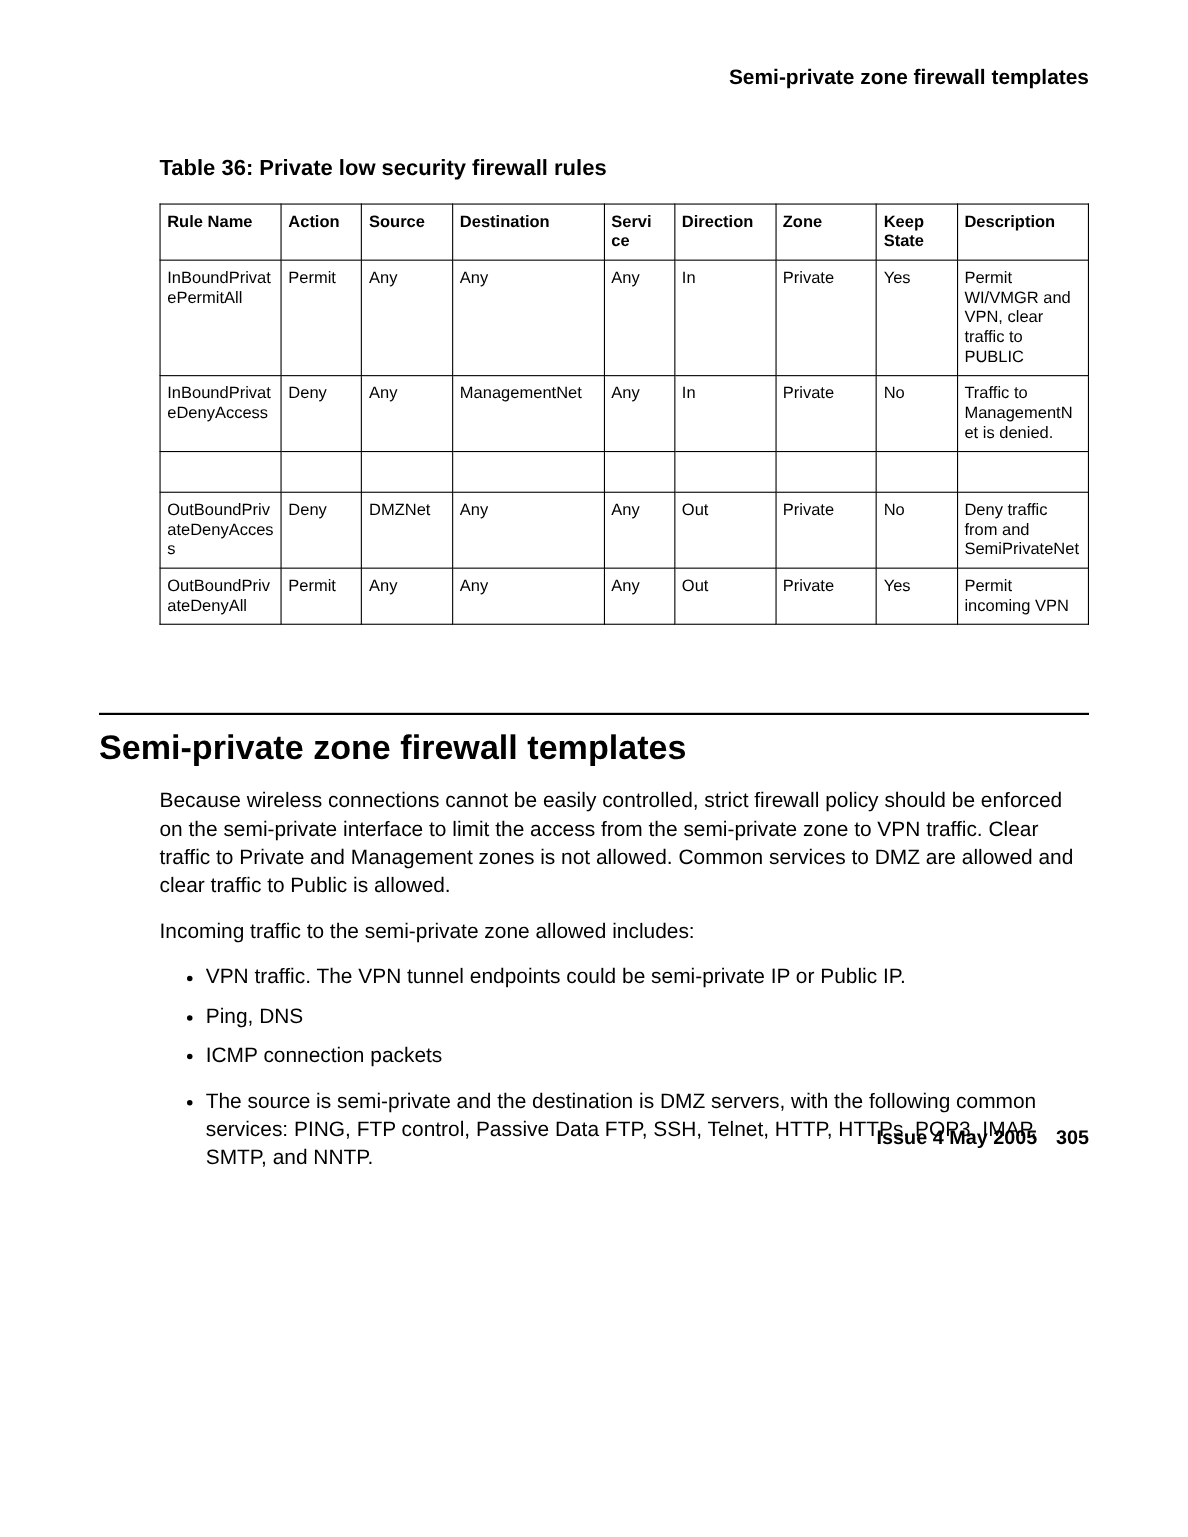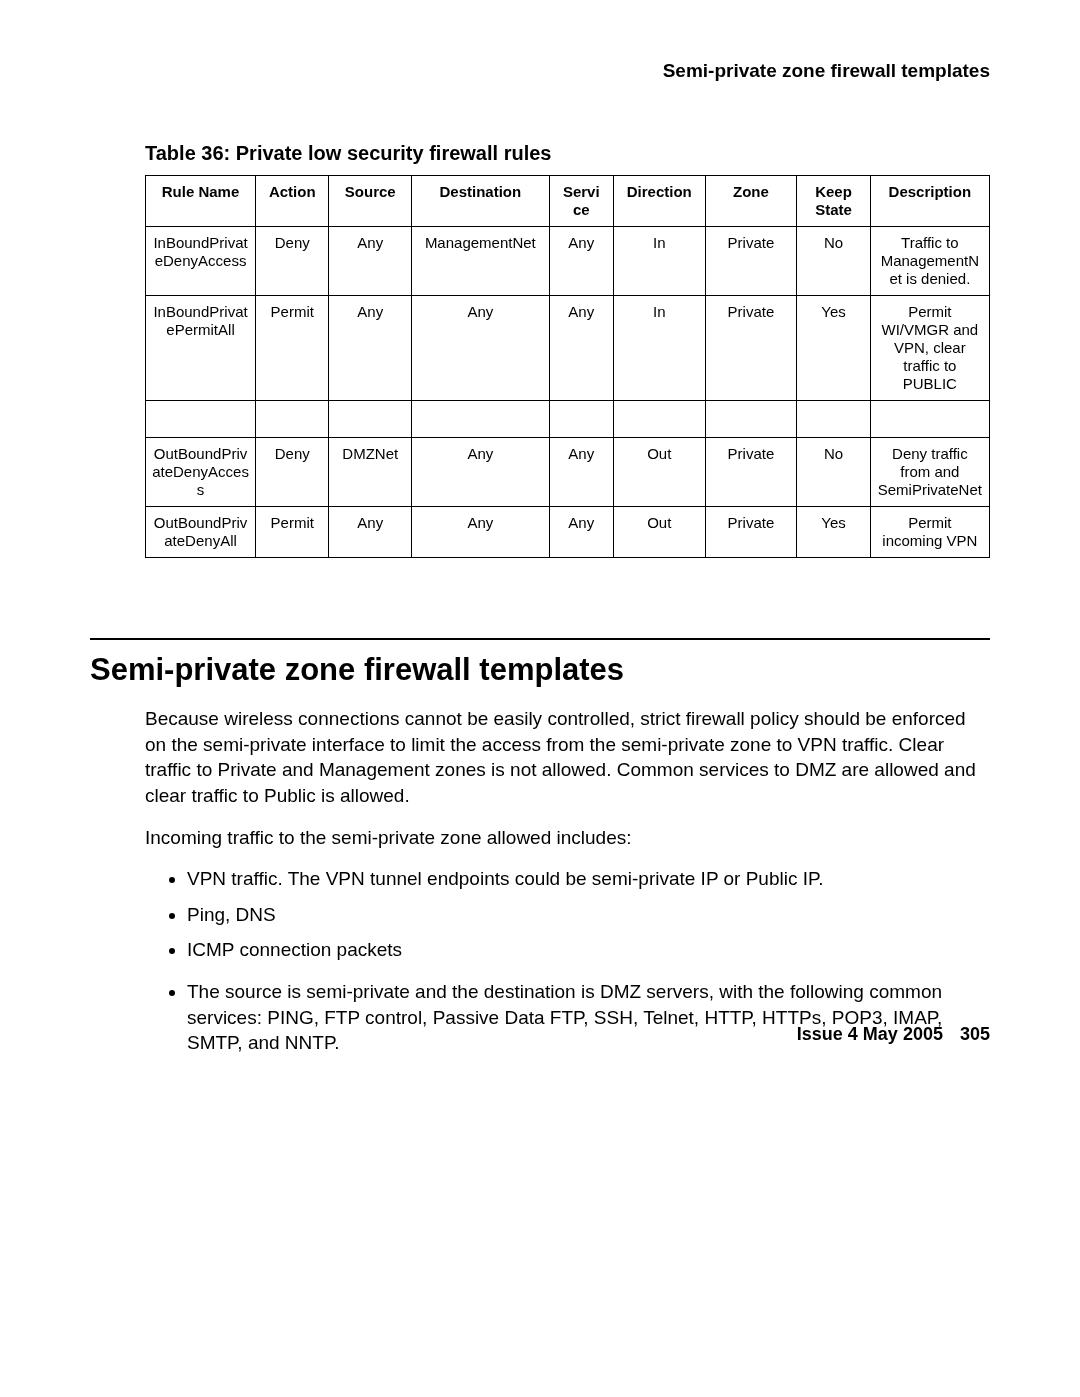--- a/index.html
+++ b/index.html
@@ -19,35 +19,35 @@
   }
   .running-head {
     text-align: right;
     font-weight: bold;
     font-size: 19px;
     margin-bottom: 60px;
   }
   .table-caption {
     font-weight: bold;
     font-size: 20px;
-    margin-bottom: 10px;
+    margin-bottom: 20px;
     margin-left: 55px;
   }
   table.rules {
     border-collapse: collapse;
     width: calc(100% - 55px);
     margin-left: 55px;
     font-size: 15px;
     line-height: 1.2;
   }
   table.rules th,
   table.rules td {
     border: 1px solid #000;
     padding: 7px 6px;
-    text-align: center;
+    text-align: left;
     vertical-align: top;
     overflow-wrap: break-word;
     word-break: break-word;
   }
   table.rules th {
     font-weight: bold;
   }
   .col-rule   { width: 12%; }
   .col-action { width: 8%; }
   .col-source { width: 9%; }
@@ -122,40 +122,40 @@
         <th>Servi
 ce</th>
         <th>Direction</th>
         <th>Zone</th>
         <th>Keep State</th>
         <th>Description</th>
       </tr>
     </thead>
     <tbody id="rules-body">
         <tr>
+          <td>InBoundPrivatePermitAll</td>
+          <td>Permit</td>
+          <td>Any</td>
+          <td>Any</td>
+          <td>Any</td>
+          <td>In</td>
+          <td>Private</td>
+          <td>Yes</td>
+          <td>Permit WI/VMGR and VPN, clear traffic to PUBLIC</td>
+        </tr>
+        <tr>
           <td>InBoundPrivateDenyAccess</td>
           <td>Deny</td>
           <td>Any</td>
           <td>ManagementNet</td>
           <td>Any</td>
           <td>In</td>
           <td>Private</td>
           <td>No</td>
           <td>Traffic to ManagementNet is denied.</td>
-        </tr>
-        <tr>
-          <td>InBoundPrivatePermitAll</td>
-          <td>Permit</td>
-          <td>Any</td>
-          <td>Any</td>
-          <td>Any</td>
-          <td>In</td>
-          <td>Private</td>
-          <td>Yes</td>
-          <td>Permit WI/VMGR and VPN, clear traffic to PUBLIC</td>
         </tr>
         <tr class="empty-row">
           <td></td>
           <td></td>
           <td></td>
           <td></td>
           <td></td>
           <td></td>
           <td></td>
           <td></td>

